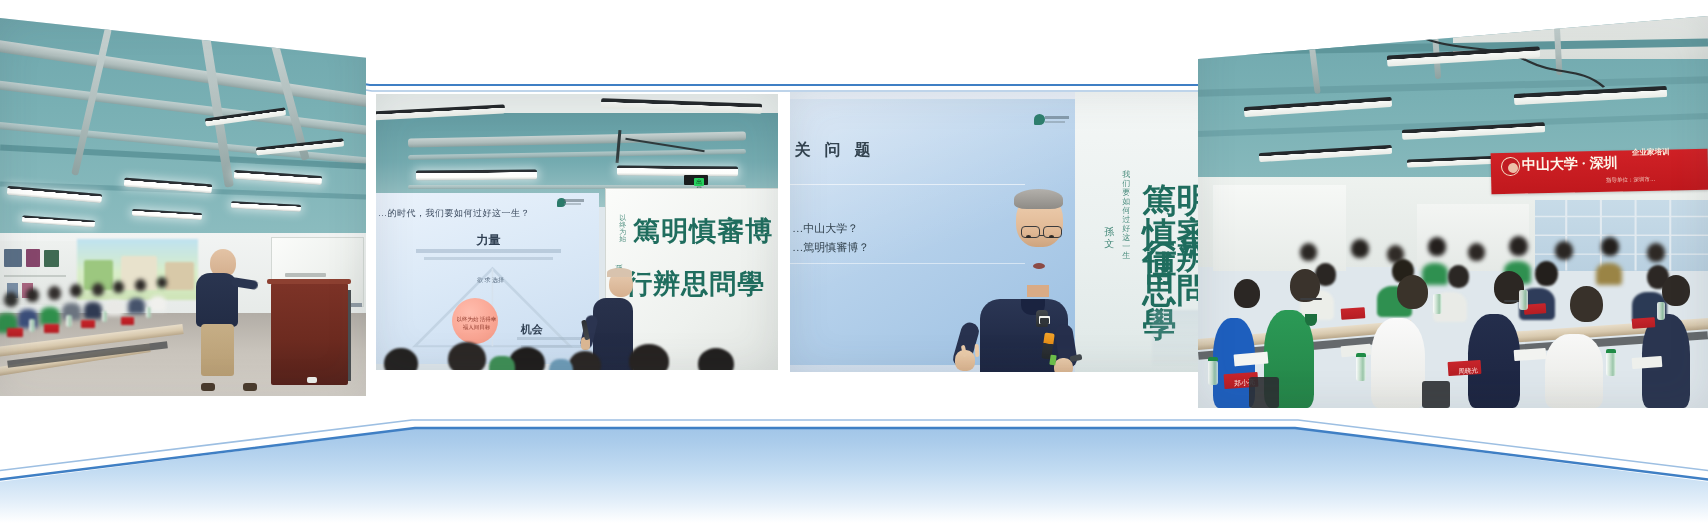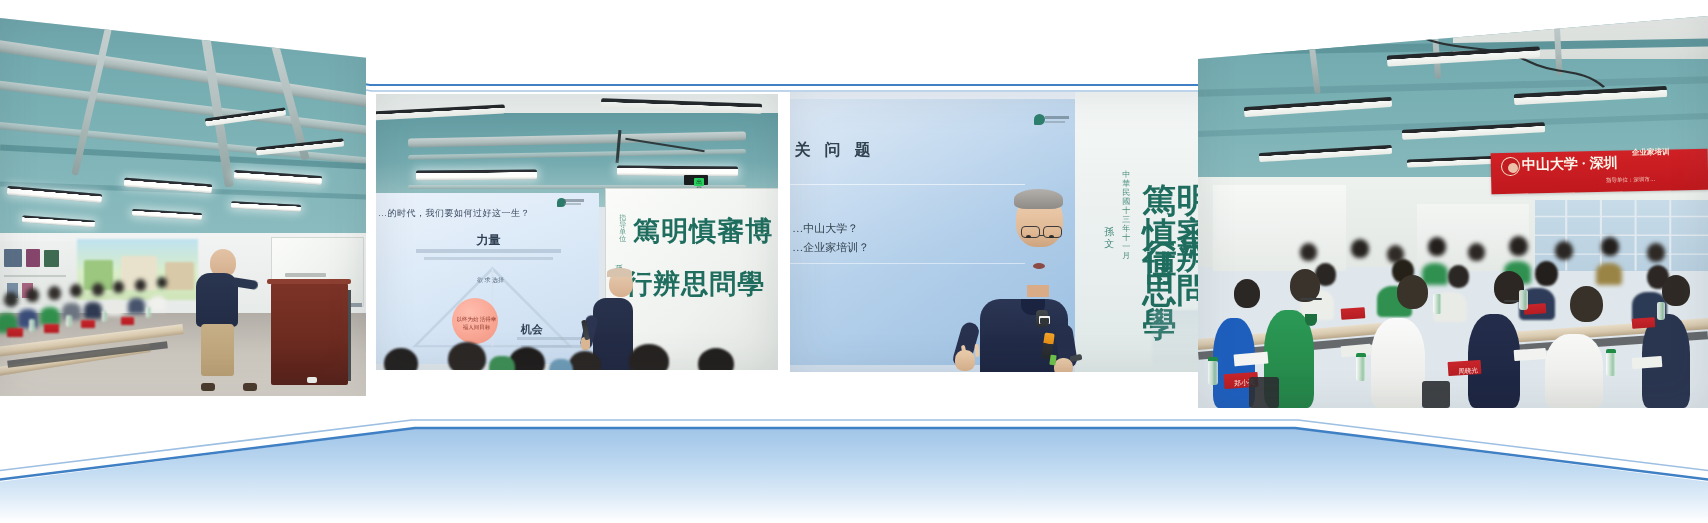--- a/index.html
+++ b/index.html
@@ -236,21 +236,21 @@
         <div class="lyr" style="left:19%;top:74%;width:46px;height:46px;background:radial-gradient(circle at 38% 32%,#ffbdae 0%,#f9a593 60%,#f09682 100%);border-radius:50%;"></div>
         <div class="lyr" style="left:19.5%;top:80%;width:44px;height:16px;color:#8f3a2c;font-size:5.5px;line-height:8px;text-align:center;font-family:'Liberation Serif',serif;">以终为始 活得幸福人间目标</div>
 
         <div class="lyr" style="left:36%;top:83%;width:18%;height:12px;color:#2f3f52;font-size:11px;line-height:12px;font-weight:bold;font-family:'Liberation Serif',serif;">机会</div>
         <div class="lyr" style="left:35%;top:88%;width:19%;height:3px;background:#9fb3c6;opacity:.5;"></div>
         <div class="lyr" style="left:36%;top:91%;width:16%;height:3px;background:#9fb3c6;opacity:.4;"></div>
 
         <div class="lyr board" style="left:57%;top:34%;width:43%;height:66%;"></div>
         <div class="lyr cal" style="left:64%;top:45%;font-size:27px;letter-spacing:1px;">篤明慎審博</div>
         <div class="lyr cal" style="left:62%;top:64%;font-size:27px;letter-spacing:1px;">行辨思問學</div>
-        <div class="lyr cal-s" style="left:60.5%;top:44%;font-size:7px;width:8px;word-break:break-all;opacity:.8;">指导单位</div>
+        <div class="lyr cal-s" style="left:60.5%;top:44%;font-size:7px;width:8px;word-break:break-all;opacity:.8;">以终为始</div>
         <div class="lyr cal-s" style="left:59.5%;top:62%;font-size:8px;width:9px;word-break:break-all;opacity:.85;">孫 文</div>
 
         <div class="lyr head blurb" style="left:58%;top:64%;width:24px;height:26px;background:linear-gradient(to bottom,#e7cbb0 0%,#d6b08f 100%);"></div>
         <div class="lyr blurb" style="left:57.5%;top:63%;width:25px;height:9px;background:#d8c3ae;border-radius:50% 50% 0 0;"></div>
         <div class="lyr blurb" style="left:54%;top:74%;width:40px;height:28%;background:linear-gradient(to bottom,#29324c 0%,#1f2740 100%);border-radius:13px 13px 3px 3px;"></div>
         <div class="lyr blurb" style="left:51.5%;top:80%;width:12px;height:34px;background:#2b3450;border-radius:6px;transform:rotate(13deg);"></div>
         <div class="lyr blurb" style="left:51%;top:88%;width:9px;height:13px;background:#dcb894;border-radius:4px;"></div>
 
         <div class="lyr" style="left:51.5%;top:82%;width:5px;height:20px;background:linear-gradient(to bottom,#2c2f33 0%,#474b4f 100%);border-radius:2px;transform:rotate(-11deg);"></div>
 
@@ -279,26 +279,26 @@
         <div class="lyr" style="left:54%;top:8%;width:11px;height:11px;background:#2f7f6e;border-radius:50% 50% 50% 12%;"></div>
         <div class="lyr" style="left:56.5%;top:8.5%;width:24px;height:3px;background:#5f7380;opacity:.6;"></div>
         <div class="lyr" style="left:56.5%;top:10.5%;width:20px;height:2px;background:#7f929e;opacity:.5;"></div>
 
         <div class="lyr" style="left:1%;top:17%;width:46%;height:20px;color:#32424f;font-size:16px;line-height:20px;letter-spacing:5px;font-family:'Liberation Serif',serif;font-weight:bold;overflow:hidden;white-space:nowrap;">关 问 题</div>
 
         <div class="lyr" style="left:0;top:33%;width:52%;height:1px;background:rgba(255,255,255,.6);"></div>
         <div class="lyr" style="left:0;top:61%;width:52%;height:1px;background:rgba(255,255,255,.5);"></div>
 
         <div class="lyr" style="left:0.5%;top:46%;width:42%;height:14px;color:#33434f;font-size:11px;line-height:14px;font-family:'Liberation Serif',serif;overflow:hidden;white-space:nowrap;">…中山大学？</div>
-        <div class="lyr" style="left:0.5%;top:53%;width:46%;height:14px;color:#33434f;font-size:11px;line-height:14px;font-family:'Liberation Serif',serif;overflow:hidden;white-space:nowrap;">…企业家培训？</div>
+        <div class="lyr" style="left:0.5%;top:53%;width:46%;height:14px;color:#33434f;font-size:11px;line-height:14px;font-family:'Liberation Serif',serif;overflow:hidden;white-space:nowrap;">…篤明慎審博？</div>
 
         <div class="lyr" style="left:63%;top:0;width:37%;height:100%;background:linear-gradient(to bottom,#f4f7f6 0%,#eaf0ef 55%,#dfe8e7 100%);"></div>
         <div class="lyr cal" style="left:78%;top:33%;font-size:34px;">篤明慎審博</div>
         <div class="lyr cal" style="left:78%;top:53%;font-size:34px;">行辨思問學</div>
-        <div class="lyr cal-s" style="left:73.5%;top:28%;font-size:8px;width:10px;word-break:break-all;line-height:9px;opacity:.85;">中華民國十三年十一月</div>
+        <div class="lyr cal-s" style="left:73.5%;top:28%;font-size:8px;width:10px;word-break:break-all;line-height:9px;opacity:.85;">我们要如何过好这一生</div>
         <div class="lyr cal-s" style="left:69.5%;top:48%;font-size:10px;width:11px;word-break:break-all;line-height:12px;opacity:.9;">孫 文</div>
 
         <div class="lyr soft" style="left:80%;top:78%;width:17%;height:20%;background:linear-gradient(to bottom,rgba(170,190,205,.25),rgba(170,190,205,.05));"></div>
 
         <div class="lyr" style="left:50%;top:36%;width:47px;height:54px;background:linear-gradient(to bottom,#f0d2b4 0%,#e0b894 72%,#cda47f 100%);border-radius:48% 48% 42% 42%;"></div>
 
         <div class="lyr" style="left:49.5%;top:34.5%;width:49px;height:20px;background:linear-gradient(to bottom,#b3b0ab 0%,#8e8b86 100%);border-radius:50% 50% 26% 26%;"></div>
 
         <div class="lyr" style="left:51%;top:48%;width:17px;height:10px;border:1.6px solid #3a3b3d;border-radius:4px;"></div>
         <div class="lyr" style="left:56%;top:48%;width:17px;height:10px;border:1.6px solid #3a3b3d;border-radius:4px;"></div>

